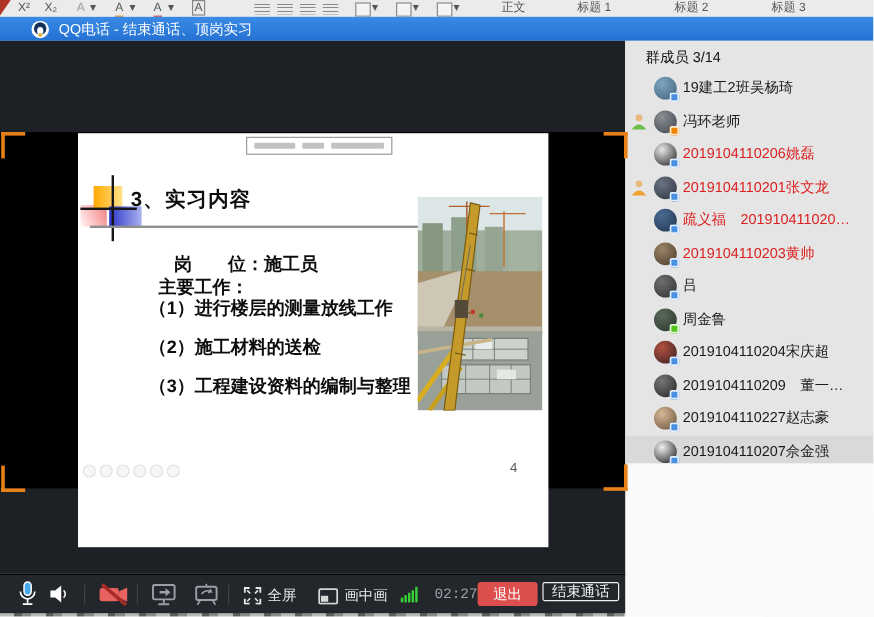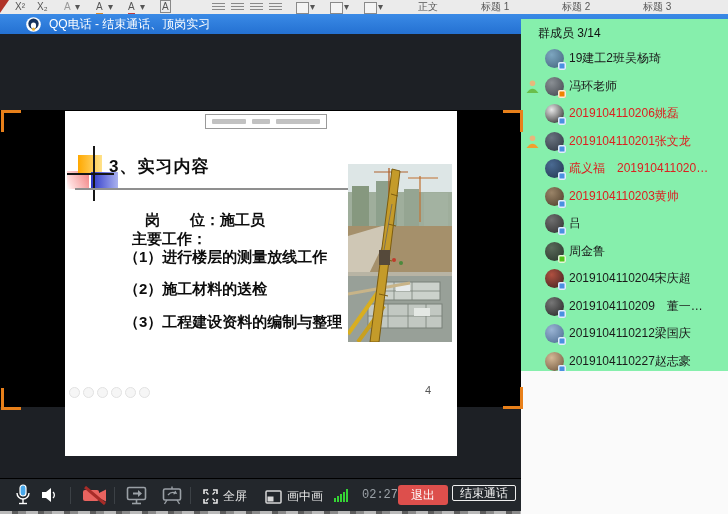--- a/index.html
+++ b/index.html
@@ -69,21 +69,21 @@
   .sig i{width:2px;background:#35d435;display:block;}
   .timer{position:absolute;left:362px;top:9px;font-size:12px;color:#9aa0a6;font-family:Liberation Mono, monospace;}
   .btn-exit{position:absolute;left:398px;top:6px;background:#dd4f4c;color:#fff;font-size:12px;
             padding:4px 13px;border-radius:3px;line-height:12px;}
   .btn-end{position:absolute;left:452px;top:6px;border:1px solid #eee;color:#f2f2f2;font-size:12px;
            padding:1px 7px;border-radius:2px;line-height:12px;}
   .bottom-peek{position:absolute;left:0;top:511px;width:521px;height:3px;
                background:repeating-linear-gradient(90deg,#b9b9b9 0 12px,#5d5d5d 12px 18px,#8a8a8a 18px 26px);}
 
   
-  .sidebar{position:absolute;left:521px;top:19px;width:207px;height:352px;background:#86efac;overflow:hidden;}
+  .sidebar{position:absolute;left:521px;top:34px;width:207px;height:352px;background:#e5e5e5;overflow:hidden;}
   .sb-header{position:absolute;left:17px;top:6px;font-size:12px;color:#111;}
   .member-list{position:absolute;left:0;top:26px;width:207px;}
   .member-row{position:relative;height:27.5px;display:flex;align-items:center;}
   .member-row.highlighted{background:#d9d9d9;}
   .status-slot{position:absolute;left:4px;width:16px;height:15px;}
   .avatar{position:absolute;left:24px;width:19px;height:19px;border-radius:50%;}
   .badge{position:absolute;right:-2px;bottom:-2px;width:8px;height:8px;border-radius:2px;
          box-shadow:inset 0 0 0 1.5px rgba(255,255,255,.85);}
   .member-name{position:absolute;left:48px;max-width:155px;font-size:12px;color:#1a1a1a;
                white-space:nowrap;overflow:hidden;}
@@ -343,28 +343,28 @@
         </div>
         <div class="member-row">
           <span class="status-slot"></span>
           <span class="avatar" style="background: radial-gradient(circle at 35% 30%, rgb(119, 119, 119), rgb(34, 34, 34));">
             <i class="badge" style="background: rgb(74, 144, 226);"></i>
           </span>
           <span class="member-name">2019104110209　董一…</span>
         </div>
         <div class="member-row">
           <span class="status-slot"></span>
-          <span class="avatar" style="background: radial-gradient(circle at 35% 30%, rgb(154, 180, 212), rgb(72, 104, 142));">
-            <i class="badge" style="background: rgb(74, 144, 226);"></i>
-          </span>
-          <span class="member-name">2019104110212梁国庆</span>
-        </div>
-        <div class="member-row">
-          <span class="status-slot"></span>
           <span class="avatar" style="background: radial-gradient(circle at 35% 30%, rgb(212, 184, 150), rgb(106, 80, 56));">
             <i class="badge" style="background: rgb(74, 144, 226);"></i>
           </span>
           <span class="member-name">2019104110227赵志豪</span>
         </div>
+        <div class="member-row highlighted">
+          <span class="status-slot"></span>
+          <span class="avatar" style="background: radial-gradient(circle at 35% 30%, rgb(240, 240, 240), rgb(16, 16, 16));">
+            <i class="badge" style="background: rgb(74, 144, 226);"></i>
+          </span>
+          <span class="member-name">2019104110207佘金强</span>
+        </div>
       </div>
   </div>
 
 </div>
 
 </body></html>

